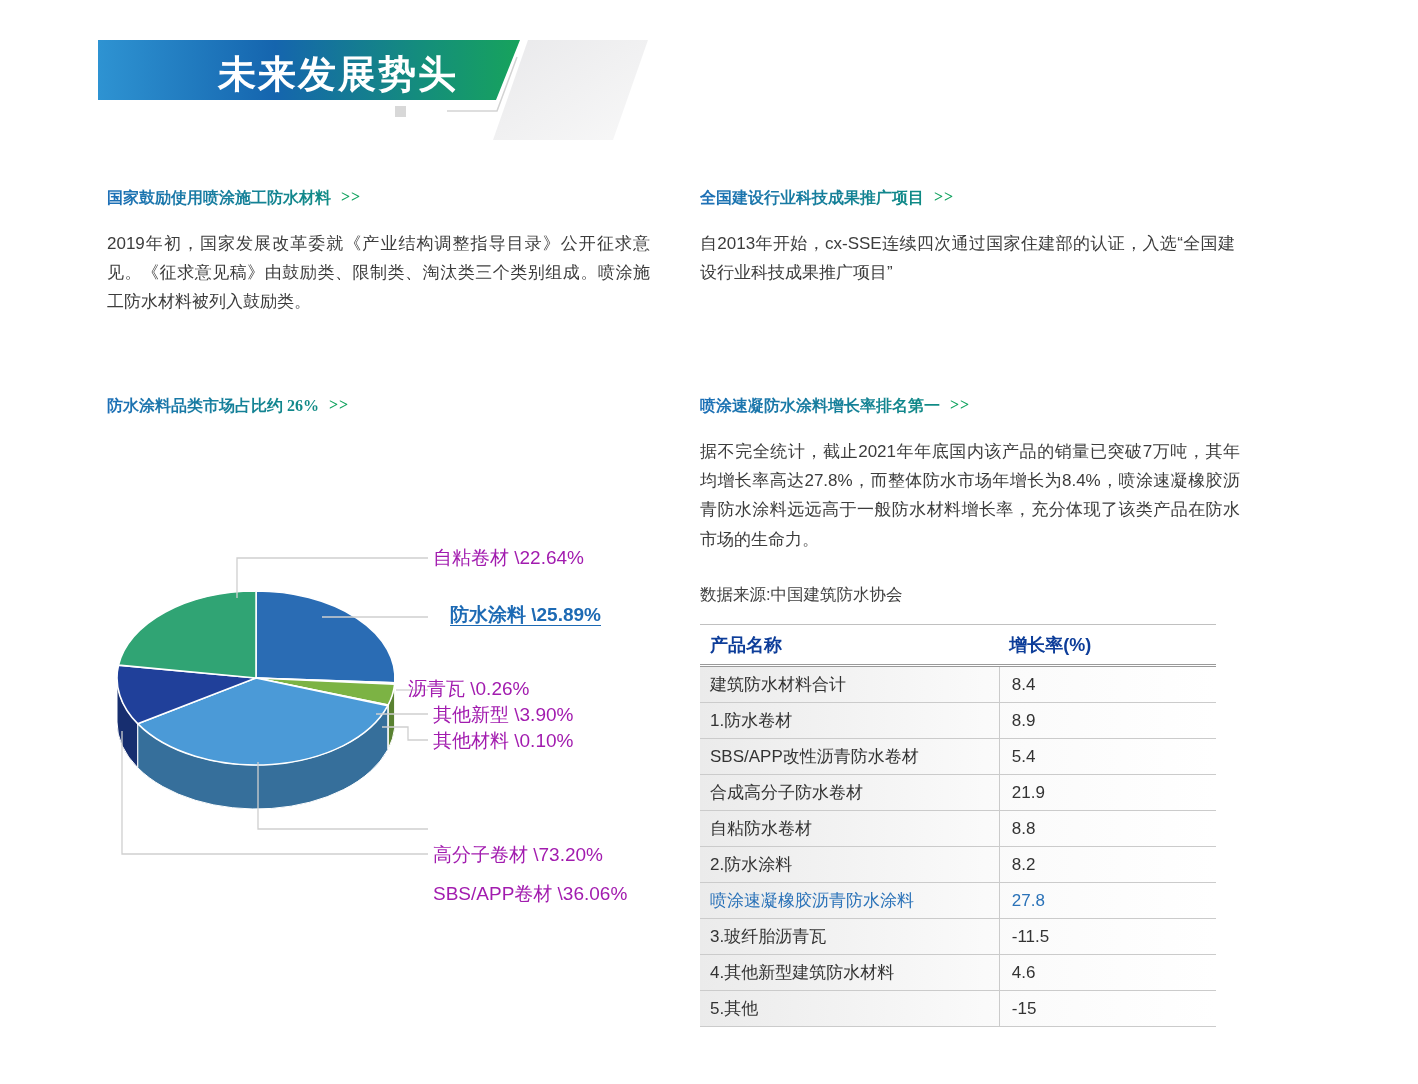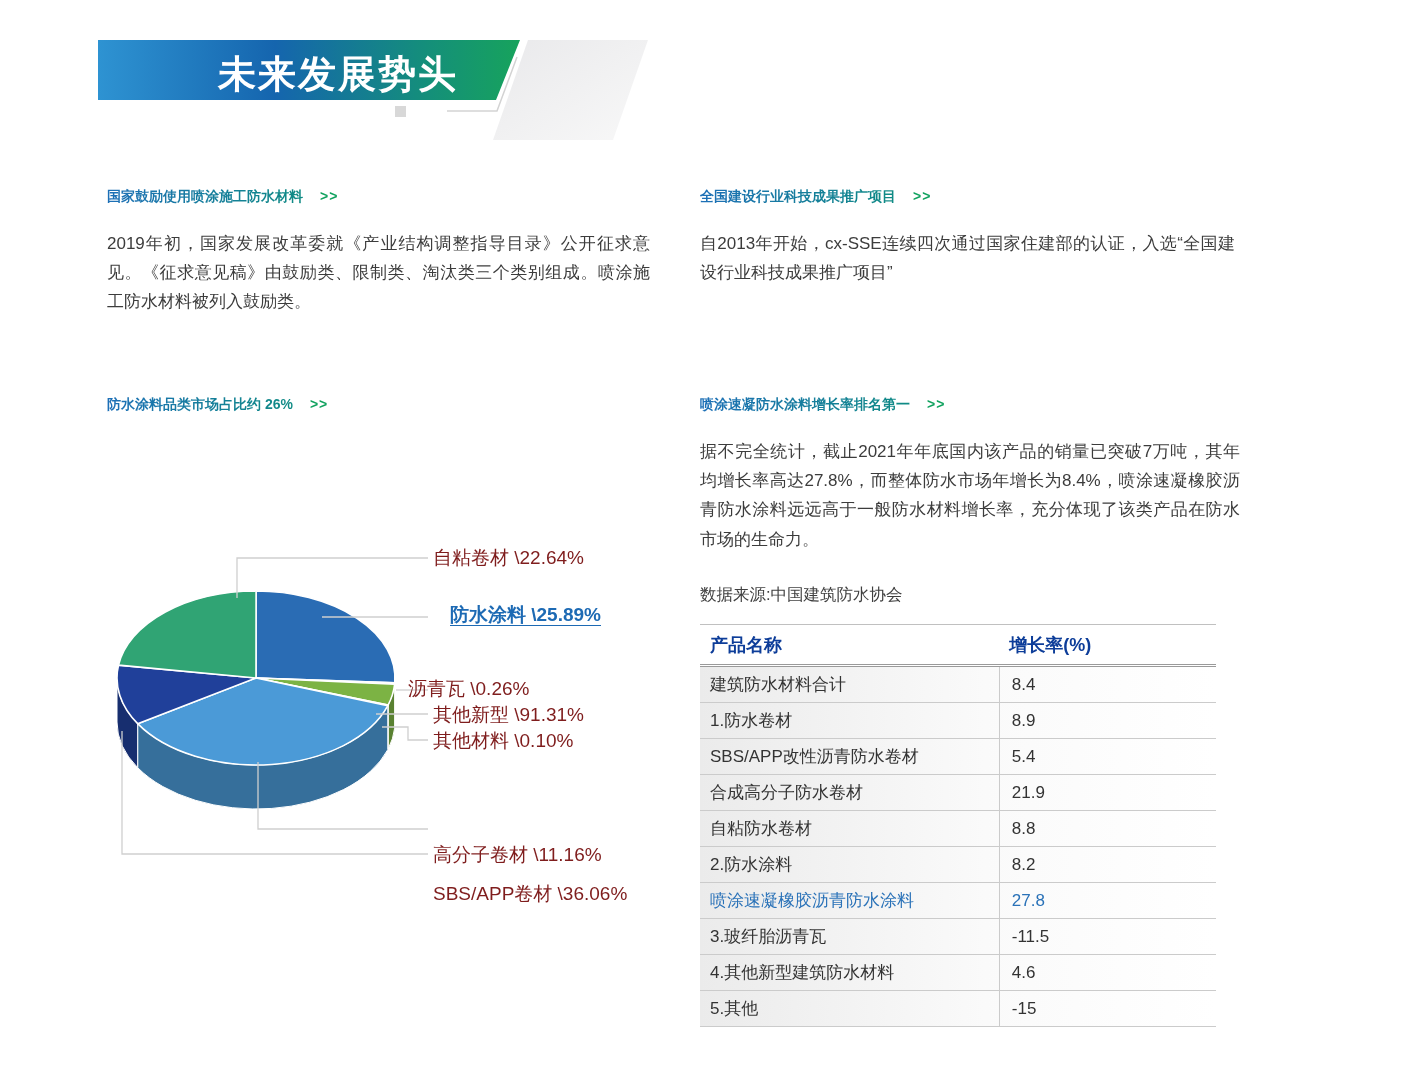--- a/index.html
+++ b/index.html
@@ -2,35 +2,35 @@
 <html><head>
 <meta charset="utf-8">
 <style>
   html,body{margin:0;padding:0;background:#fff;}
   .page{position:relative;width:1418px;height:1084px;background:#ffffff;overflow:hidden;
         font-family:"Liberation Sans",sans-serif;}
   .decor{position:absolute;left:0;top:0;}
   .banner-text{position:absolute;left:98px;top:40px;width:422px;height:68px;box-sizing:border-box;
         display:flex;align-items:center;justify-content:center;padding-left:58px;
         color:#ffffff;font-size:38px;font-weight:bold;letter-spacing:2px;}
-  .sec-title{position:absolute;font-size:14px;font-weight:bold;display:flex;gap:17px;white-space:nowrap;}
+  .sec-title{position:absolute;font-size:16px;font-weight:bold;display:flex;gap:10px;white-space:nowrap;font-family:Liberation Serif, serif;}
   .sec-title .grad{background:linear-gradient(90deg,#1d6fb7 0%,#0f8b84 100%);
         -webkit-background-clip:text;background-clip:text;color:transparent;}
   .sec-title .arrows{color:#11a25f;letter-spacing:1px;}
   .body-text{position:absolute;font-size:17px;line-height:1.72;color:#3c3c3c;text-align:justify;}
   .source-line{position:absolute;left:700px;top:584px;font-size:16.5px;color:#3f3f3f;}
   .table-wrap{position:absolute;left:700px;top:624px;width:516px;}
   table{width:100%;border-collapse:collapse;font-size:17px;color:#333;}
   thead th{text-align:left;color:#0d3d99;font-size:18px;font-weight:bold;padding:0 10px;height:39px;
         border-top:1px solid #c0c0c0;border-bottom:3px double #9a9a9a;}
   tbody tr{background:linear-gradient(90deg,#ebebeb 0%,#fafafa 55%,#ffffff 100%);}
   tbody td{padding:0 12px;height:35px;border-bottom:1px solid #cbcbcb;}
   tbody td:first-child{border-right:1px solid #cbcbcb;width:58%;padding:0 10px;}
   tbody tr.hl td{color:#2a72b8;}
-  .pie-label{position:absolute;font-size:19px;color:#7f1d1d;white-space:nowrap;}
+  .pie-label{position:absolute;font-size:19px;color:#a21caf;white-space:nowrap;}
   .pie-label.hl{color:#1d6ab4;font-weight:bold;text-decoration:underline;text-underline-offset:4px;}
   #pie-svg{position:absolute;left:60px;top:520px;}
 </style>
 </head>
 <body>
 
 <div class="page" id="page">
 
   <svg class="decor" width="700" height="180" aria-hidden="true">
     <defs>
@@ -147,17 +147,17 @@
             <td>5.其他</td>
             <td>-15</td>
           </tr>
         </tbody>
     </table>
   </div>
 
 <div class="pie-label" style="left: 433px; top: 545px;">自粘卷材 \22.64%</div>
     <div class="pie-label hl" style="left: 433px; top: 602px; padding-left: 17px;">防水涂料 \25.89%</div>
     <div class="pie-label" style="left: 408px; top: 676px;">沥青瓦 \0.26%</div>
-    <div class="pie-label" style="left: 433px; top: 702px;">其他新型 \91.31%</div>
+    <div class="pie-label" style="left: 433px; top: 702px;">其他新型 \3.90%</div>
     <div class="pie-label" style="left: 433px; top: 728px;">其他材料 \0.10%</div>
     <div class="pie-label" style="left: 433px; top: 838px; margin-top: 43px;">SBS/APP卷材 \36.06%</div>
-    <div class="pie-label" style="left: 433px; top: 842px;">高分子卷材 \11.16%</div>
+    <div class="pie-label" style="left: 433px; top: 842px;">高分子卷材 \73.20%</div>
   </div>
 
 </body></html>

